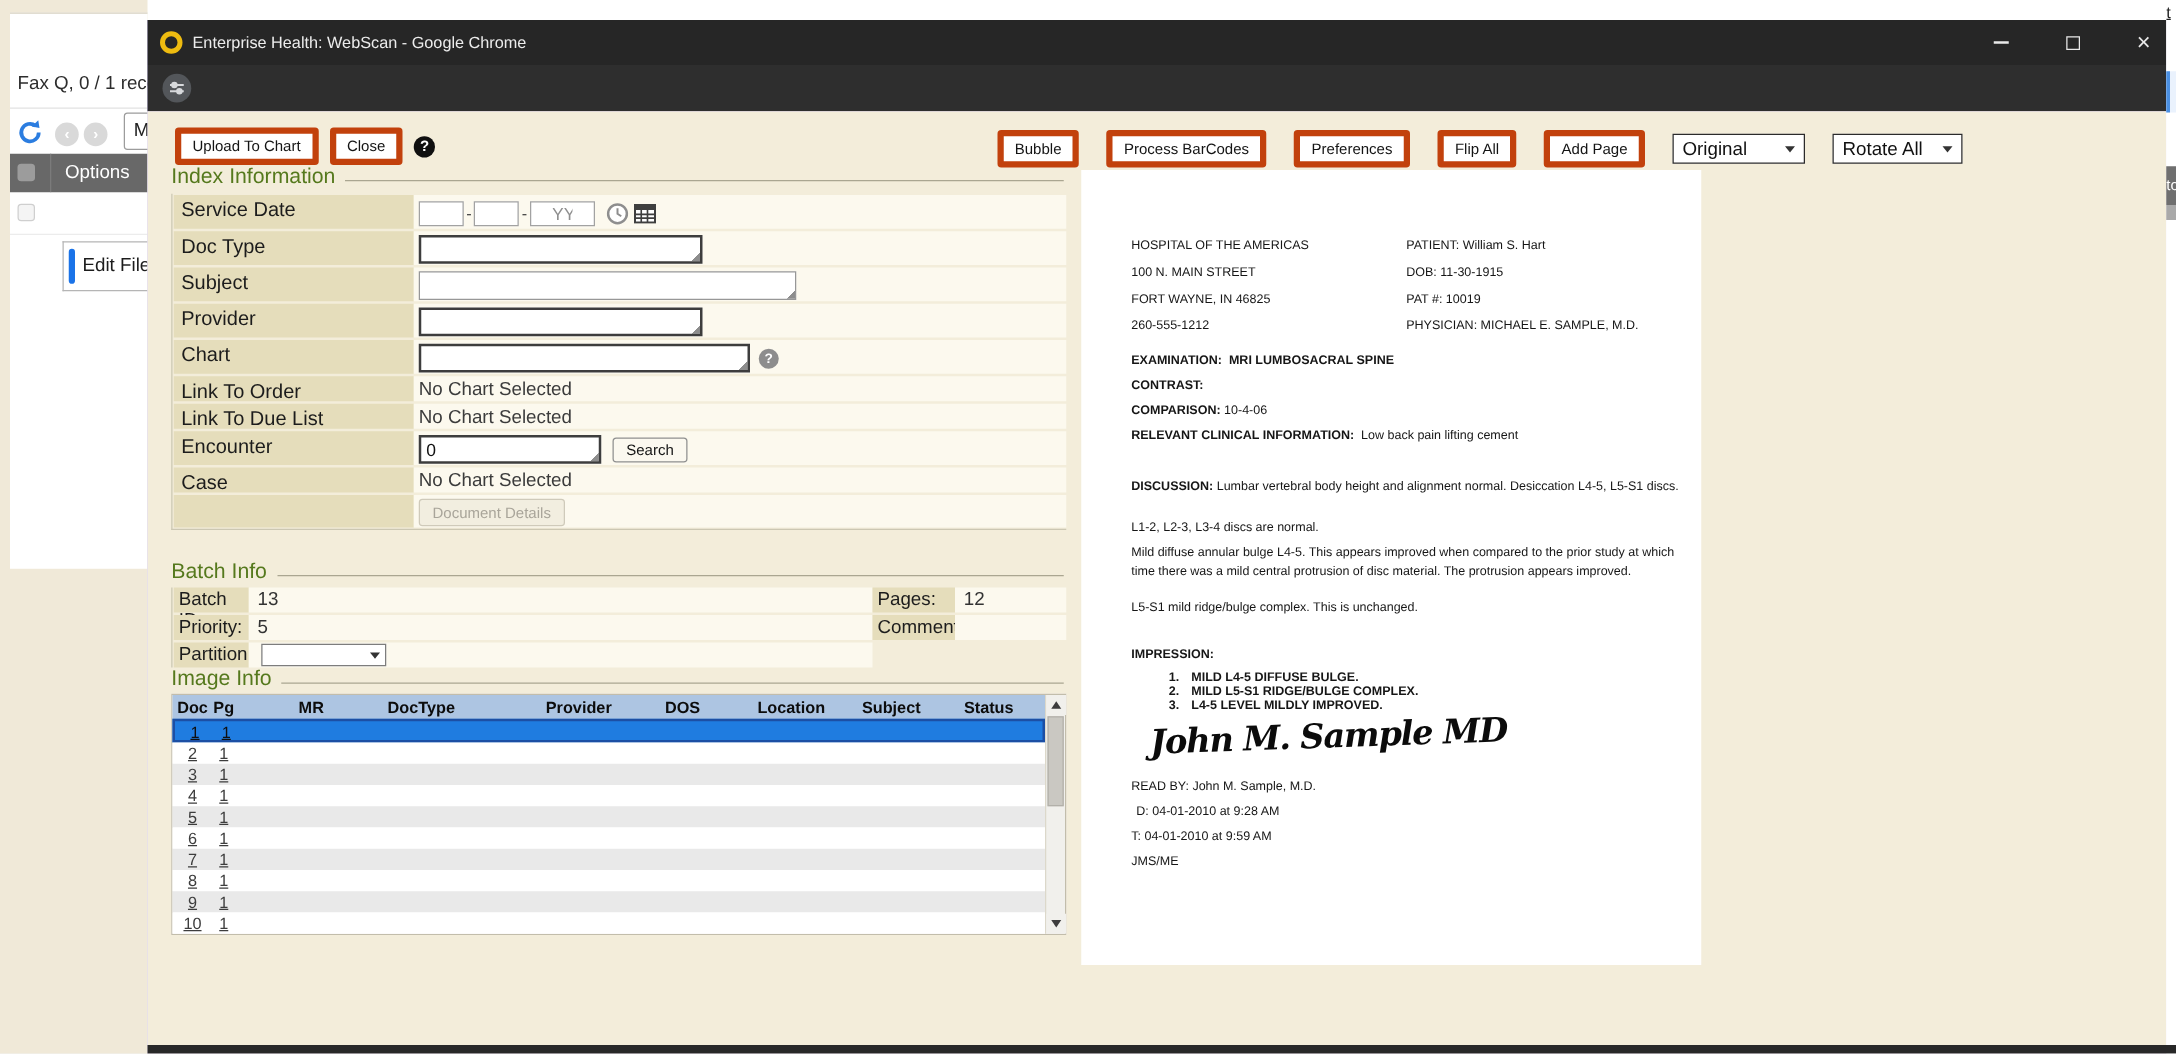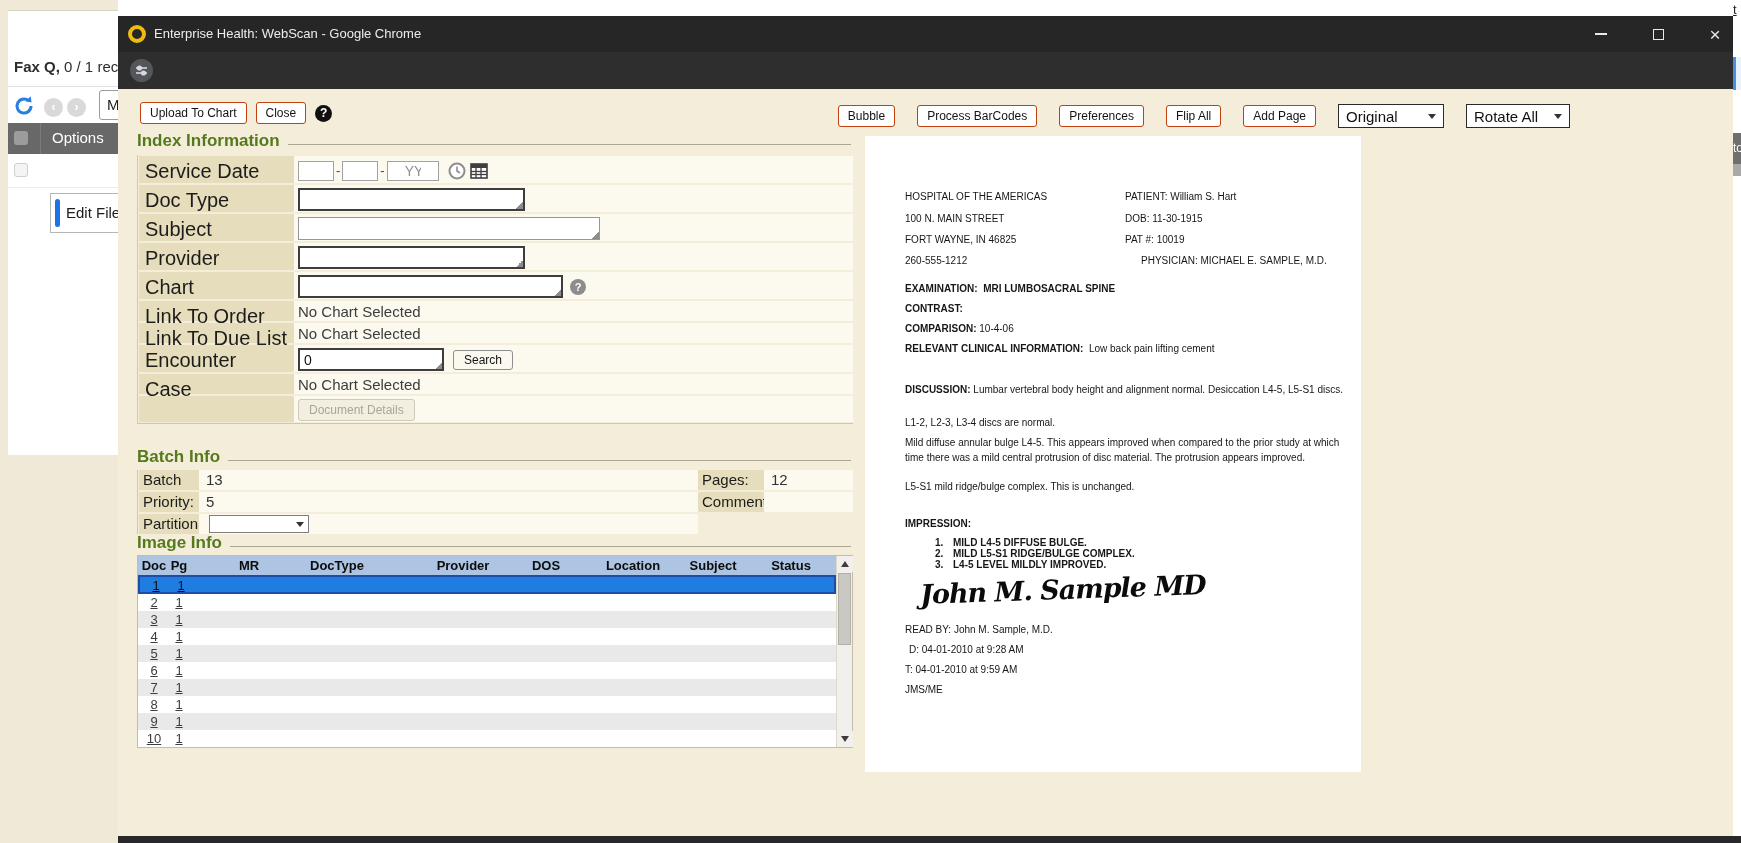--- a/index.html
+++ b/index.html
@@ -4,21 +4,21 @@
 <style>
   * { margin:0; padding:0; box-sizing:border-box; }
   html,body { background:#ddd; }
   body { font-family:"Liberation Sans", sans-serif; }
   .screen { position:relative; width:1741px; height:843px; background:#fff; overflow:hidden; }
 
   
   .bg-left { position:absolute; left:0; top:0; width:118px; height:843px; background:#f0e9d8; }
   .bgl-card { position:absolute; left:8px; top:10px; width:110px; height:445px; background:#fff; border-top:1px solid #d8d2c2; }
   .faxq { position:absolute; left:14px; top:58px; font-size:15px; color:#2d2d2d; white-space:nowrap; }
-  .faxq b { font-weight:bold; }
+  .faxq b { font-weight:normal; }
   .bgl-hr { position:absolute; left:8px; top:86px; width:110px; border-top:1px solid #e2e2e2; }
   .refresh-ic { position:absolute; left:12px; top:94px; width:24px; height:24px; }
   .navc { position:absolute; top:98px; width:19px; height:19px; border-radius:50%; background:#d9d9d9; color:#fff; font-size:12px; font-weight:bold; text-align:center; line-height:18px; }
   .navc.prev { left:44px; } .navc.next { left:67px; }
   .my-btn { position:absolute; left:99px; top:90px; width:40px; height:30px; background:#fff; border:1px solid #9c9c9c; border-radius:3px; font-size:15px; color:#222; padding:5px 0 0 7px; }
   .bgl-header { position:absolute; left:8px; top:123px; width:110px; height:31px; background:#686868; }
   .bgl-cb { position:absolute; left:6px; top:8px; width:14px; height:14px; background:#9c9c9c; border-radius:3px; }
   .bgl-div { position:absolute; left:32px; top:0; width:1px; height:31px; background:#7b7b7b; }
   .bgl-header .opt { position:absolute; left:44px; top:6px; color:#fff; font-size:15px; }
   .bgl-row { position:absolute; left:8px; top:154px; width:110px; height:34px; background:#fff; border-bottom:1px solid #ececec; }
@@ -36,37 +36,37 @@
   .wc-min { right:116px; } .wc-max { right:59px; } .wc-close { right:2px; }
   .glyph-min { width:12px; height:2px; background:#e9e9e9; }
   .glyph-max { width:11px; height:11px; border:1.5px solid #e9e9e9; }
   .glyph-close { color:#e9e9e9; font-size:19px; line-height:19px; }
   .urlbar { position:absolute; left:0; top:36px; width:100%; height:37px; background:#2e2e2e; }
   .pill-ic { position:absolute; left:12px; top:7px; width:23px; height:23px; border-radius:50%; background:#53565a; display:flex; align-items:center; justify-content:center; }
   .url-txt { position:absolute; left:44px; top:0; line-height:37px; color:#dadce0; font-size:15px; white-space:nowrap; }
 
   .content { position:absolute; left:0; top:73px; width:1615px; height:763px; background:#f3edda; }
 
-  .btn { display:inline-block; background:#fff; border:1px solid #c2410c; border-radius:3px; font-size:12px; color:#141414; padding:3px 9px; white-space:nowrap; }
+  .btn { display:inline-block; background:#fff; border:5px solid #c2410c; border-radius:3px; font-size:12px; color:#141414; padding:3px 9px; white-space:nowrap; }
   .toolbar-left { position:absolute; left:22px; top:13px; display:flex; gap:9px; align-items:center; }
   .help-ic { width:17px; height:17px; border-radius:50%; background:#101010; color:#fff; font-size:12px; font-weight:bold; text-align:center; line-height:17px; }
   .toolbar-right { position:absolute; right:163px; top:15px; display:flex; gap:22px; align-items:center; }
   .fake-select { background:#fff; border:1px solid #2b2b2b; height:24px; font-size:15px; color:#111; padding:2px 7px; display:flex; align-items:center; justify-content:space-between; }
   .fs-zoom { width:106px; } .fs-rotate { width:104px; }
   .chev { width:0; height:0; border-left:4px solid transparent; border-right:4px solid transparent; border-top:5px solid #333; margin-left:6px; }
 
   .legend { display:flex; align-items:center; }
-  .legend-text { color:#55791d; font-weight:bold; font-size:17px; white-space:nowrap; }
+  .legend-text { color:#55791d; font-weight:normal; font-size:17px; white-space:nowrap; }
   .legend-line { flex:1; border-top:1px solid #aaa691; margin:6px 2px 0 8px; }
 
   .sec-idx { position:absolute; left:19px; top:42px; width:716px; }
   .form-table { margin-top:4px; border-left:1px solid #ccc7b2; border-bottom:1px solid #ccc7b2; padding:1px 0 1px 1px; }
   .frow { display:flex; margin-bottom:2px; }
   .frow:last-child { margin-bottom:0; }
-  .frow .lbl { width:155px; background:#e5ddbb; font-size:20px; color:#1c1c1c; padding:4px 0 0 6px; }
+  .frow .lbl { width:192px; background:#e5ddbb; font-size:16px; color:#1c1c1c; padding:4px 0 0 6px; }
   .frow .val { flex:1; background:#fcf9ee; padding:2px 0 0 4px; display:flex; align-items:center; }
   .frow.hi { height:27px; } .frow.ht { height:20px; } .frow.hb { height:26px; }
   .frow.ht .val { padding-top:0; }
 
   input.sd { height:20px; border:1px solid #a2a2a2; font-size:14px; padding:1px 17px; color:#1a1a1a; background:#fff; font-family:"Liberation Sans",sans-serif; }
   input.sd::placeholder { color:#8f8f8f; opacity:1; }
   .sd-mm,.sd-dd { width:31px; } .sd-yy { width:52px; }
   .dash { color:#444; font-size:13px; margin:0 2px; }
   .grip { background-image:linear-gradient(135deg, transparent 0 50%, #8d8d8d 50% 100%);
           background-size:7px 7px; background-repeat:no-repeat; background-position:right bottom; }
@@ -405,21 +405,21 @@
       </div>
 
       <div class="doc">
         <div class="dl" style="left:40px;top:55px;">HOSPITAL OF THE AMERICAS</div>
         <div class="dl" style="left:40px;top:77px;">100 N. MAIN STREET</div>
         <div class="dl" style="left:40px;top:98px;">FORT WAYNE, IN  46825</div>
         <div class="dl" style="left:40px;top:119px;">260-555-1212</div>
         <div class="dl" style="left:260px;top:55px;">PATIENT: William S. Hart</div>
         <div class="dl" style="left:260px;top:77px;">DOB: 11-30-1915</div>
         <div class="dl" style="left:260px;top:98px;">PAT #: 10019</div>
-        <div class="dl" style="left:276px;top:119px;">PHYSICIAN: MICHAEL E. SAMPLE, M.D.</div>
+        <div class="dl" style="left:260px;top:119px;">PHYSICIAN: MICHAEL E. SAMPLE, M.D.</div>
 
         <div class="dl db" style="left:40px;top:147px;"><span>EXAMINATION:</span>&nbsp;&nbsp;<span>MRI LUMBOSACRAL SPINE</span></div>
         <div class="dl db" style="left:40px;top:167px;">CONTRAST:</div>
         <div class="dl" style="left:40px;top:187px;"><span class="db">COMPARISON:</span> <span>10-4-06</span></div>
         <div class="dl" style="left:40px;top:207px;"><span class="db">RELEVANT CLINICAL INFORMATION:</span>&nbsp; <span>Low back pain lifting cement</span></div>
 
         <div class="dp" style="left:40px;top:246px;"><span class="db">DISCUSSION:</span> <span>Lumbar vertebral body height and alignment normal. Desiccation L4-5, L5-S1 discs.</span></div>
         <div class="dp" style="left:40px;top:279px;">L1-2, L2-3, L3-4 discs are normal.</div>
         <div class="dp" style="left:40px;top:299px;">Mild diffuse annular bulge L4-5. This appears improved when compared to the prior study at which time there was a mild central protrusion of disc material. The protrusion appears improved.</div>
         <div class="dp" style="left:40px;top:343px;">L5-S1 mild ridge/bulge complex. This is unchanged.</div>

